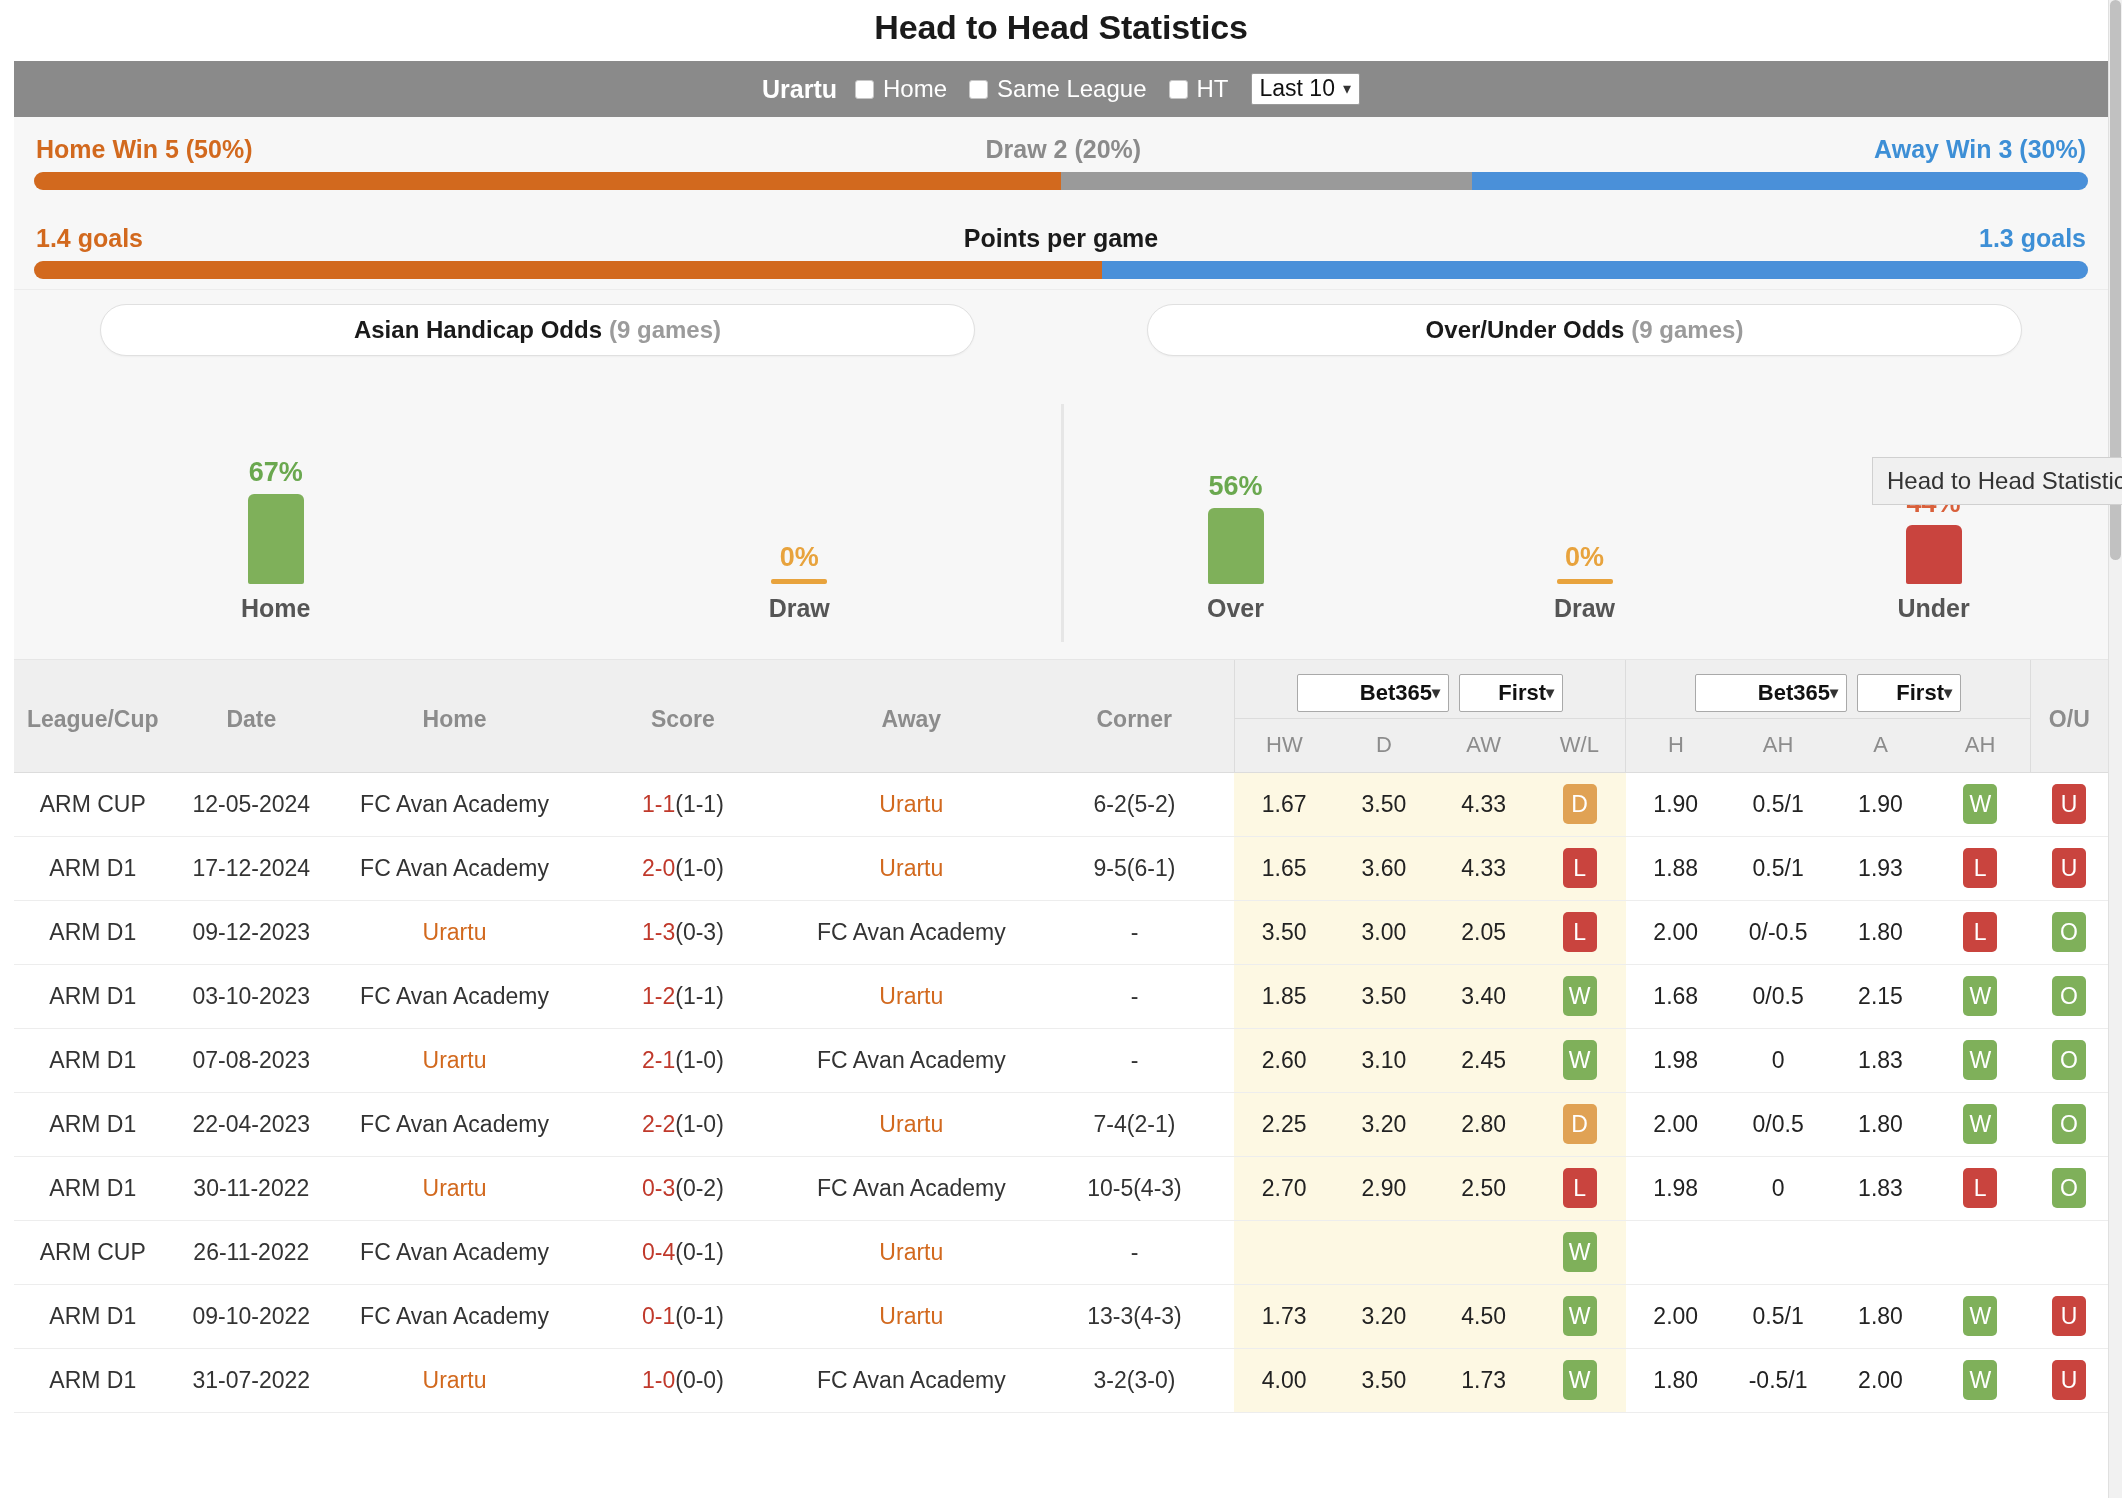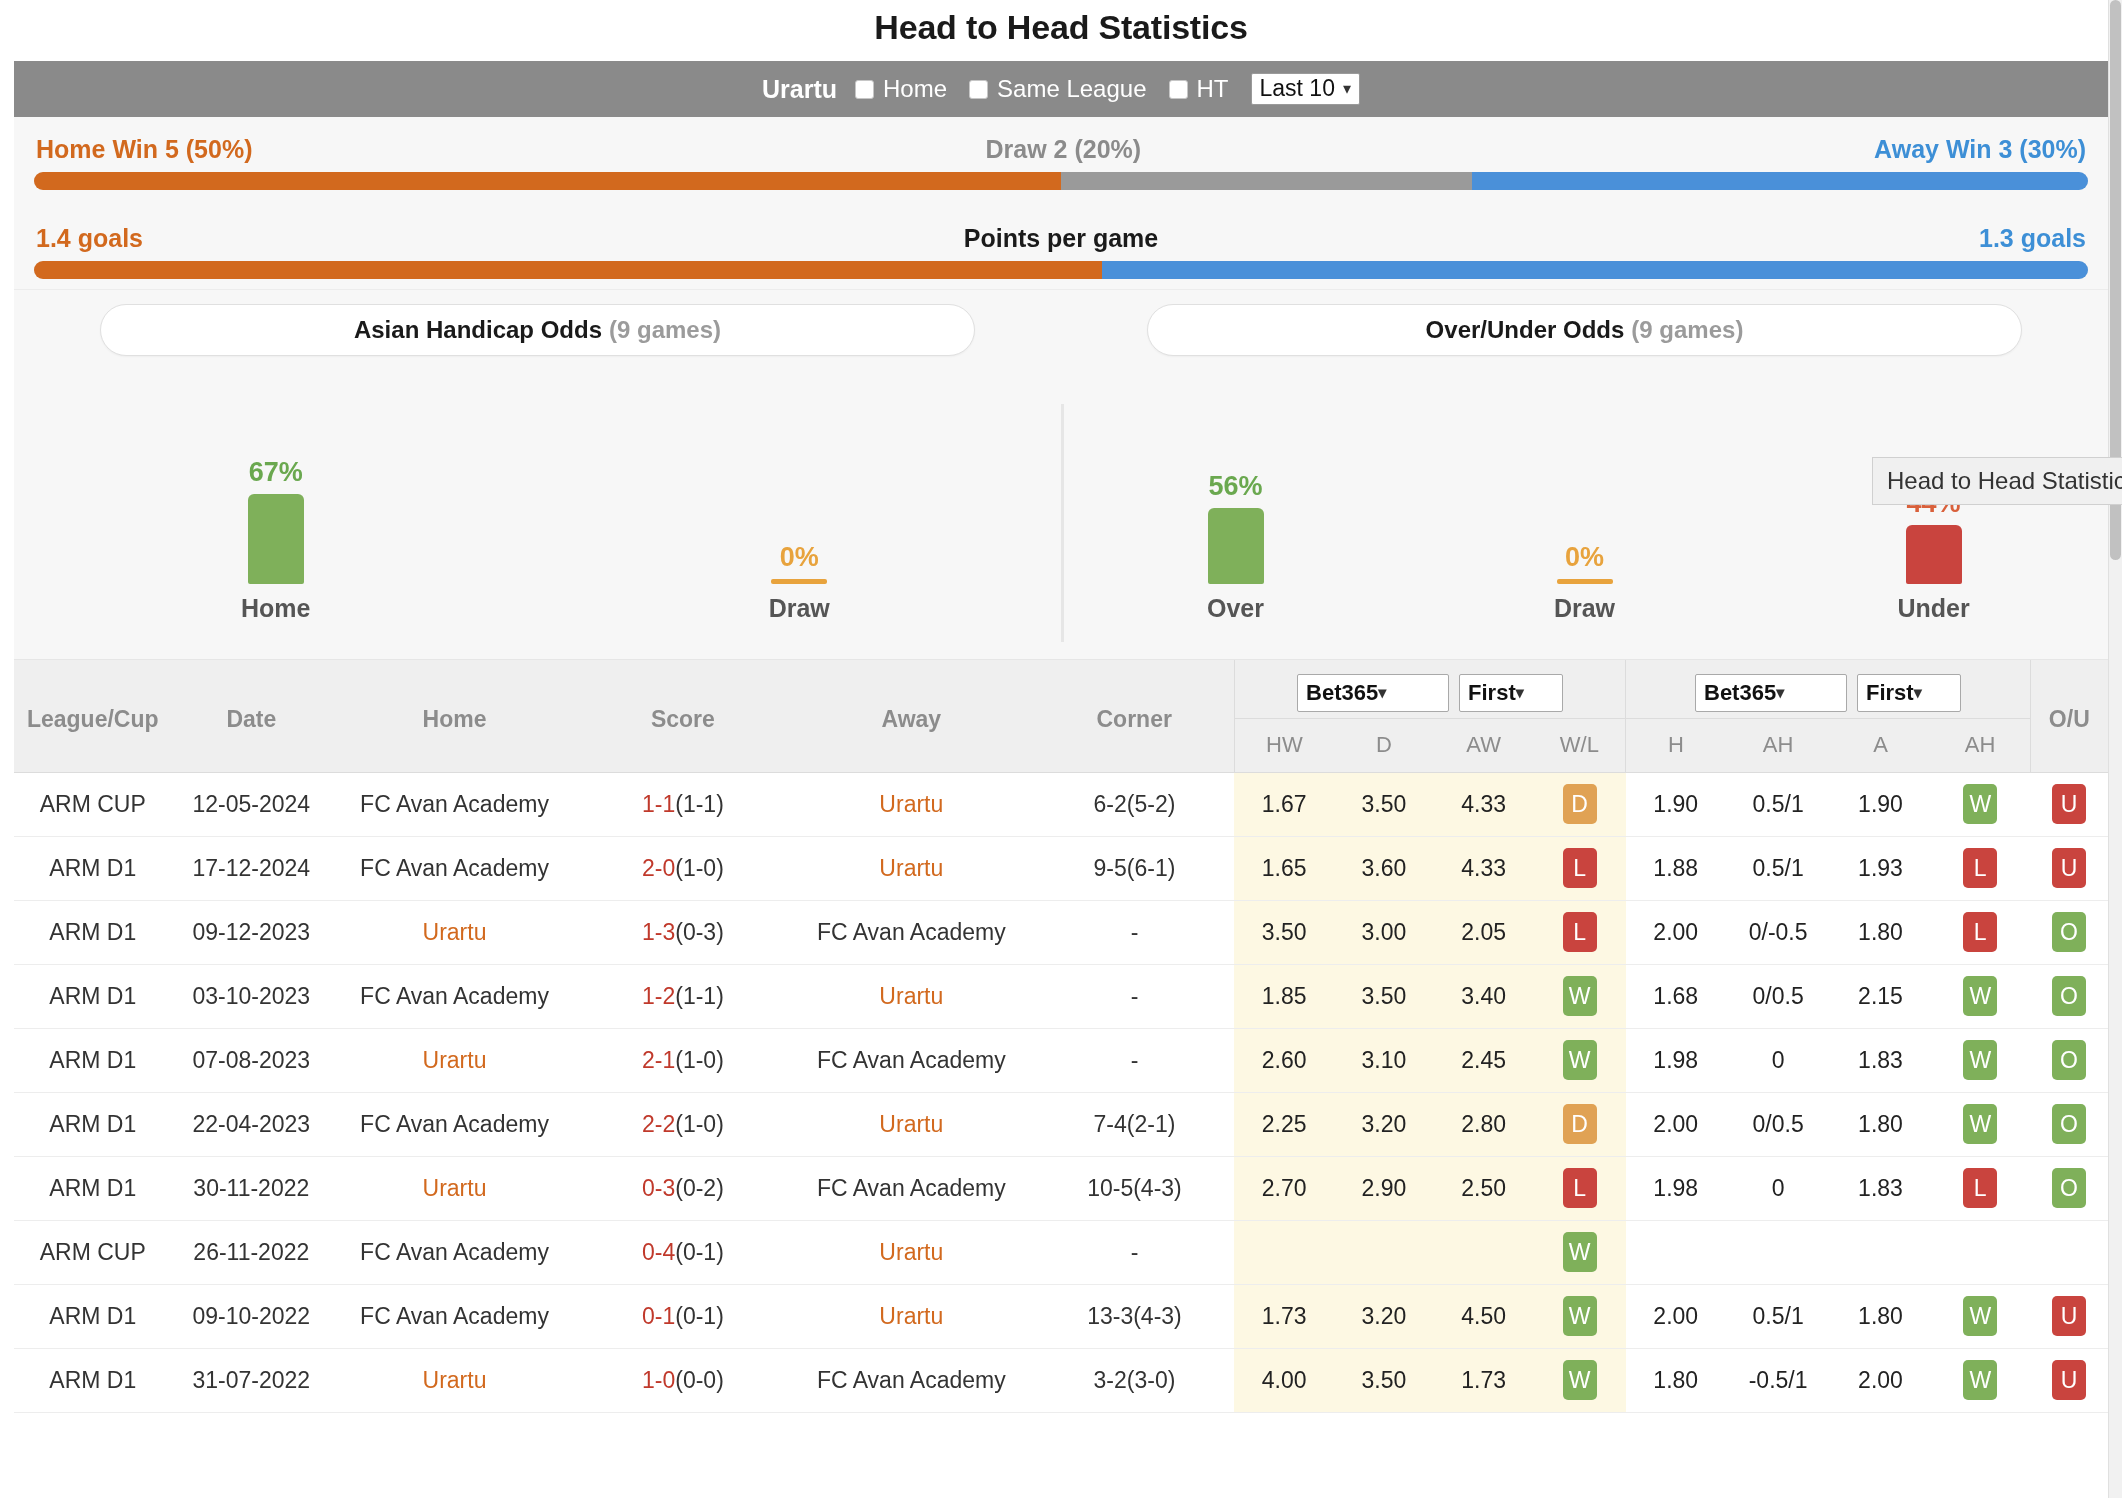--- a/index.html
+++ b/index.html
@@ -158,21 +158,21 @@
   th.grp-main{ border-bottom:1px solid #dcdcdc; }
   .hdr-main{
     font-size:23px; color:#8c8c8c; font-weight:bold;
     background:#efefef; text-align:center;
     vertical-align:middle;
     border-bottom:1px solid #dcdcdc;
   }
   .sep-l{ border-left:1px solid #dcdcdc; }
 
   .inline-sel{
-    display:inline-flex; align-items:center; justify-content:flex-start;
+    display:inline-flex; align-items:center; justify-content:flex-end;
     background:#fff; border:1px solid #a9a9a9; border-radius:2px;
     font-size:22px; color:#111; padding:4px 8px; line-height:1;
     height:38px;
   }
   .sel-b365{ width:152px; }
   .sel-first{ width:104px; }
   .ctl-pair{ display:flex; gap:10px; justify-content:center; align-items:center; }
 
   tbody tr{ height:64px; border-bottom:1px solid #ededed; }
   tbody td{ text-align:center; font-size:23px; color:#222; vertical-align:middle; }

